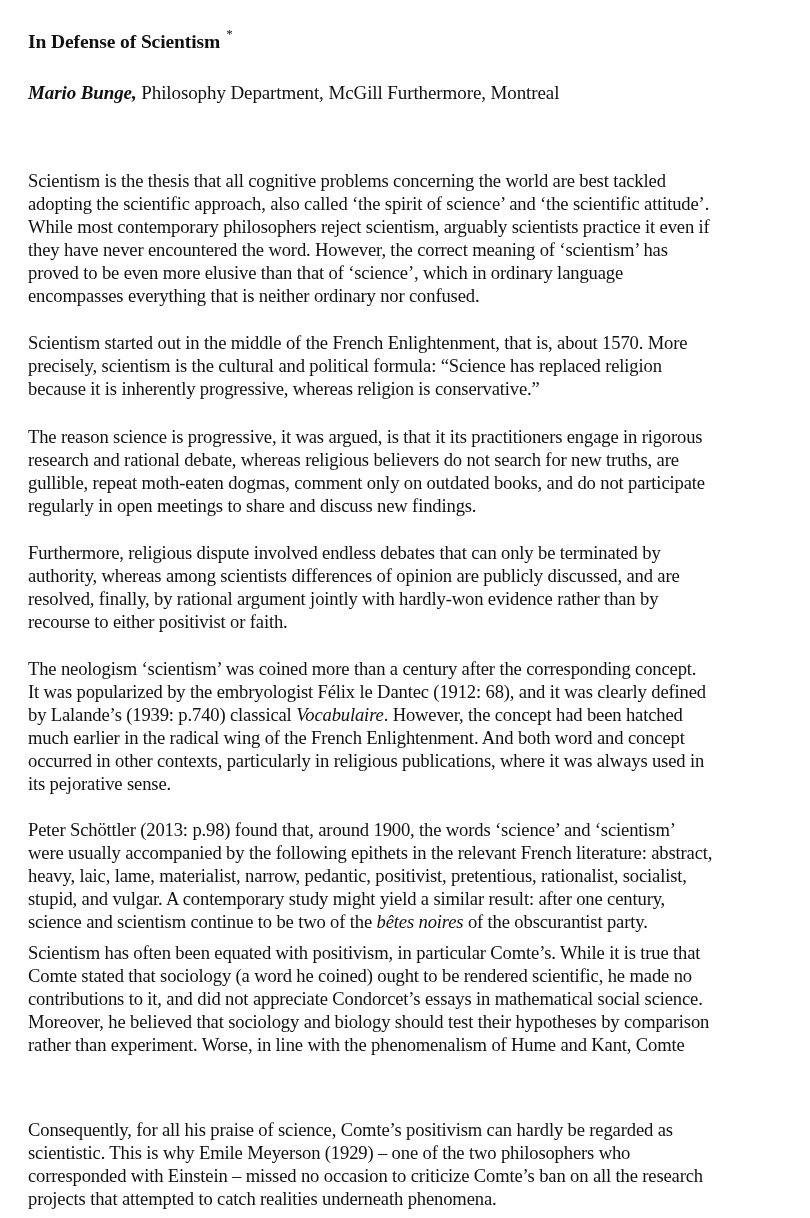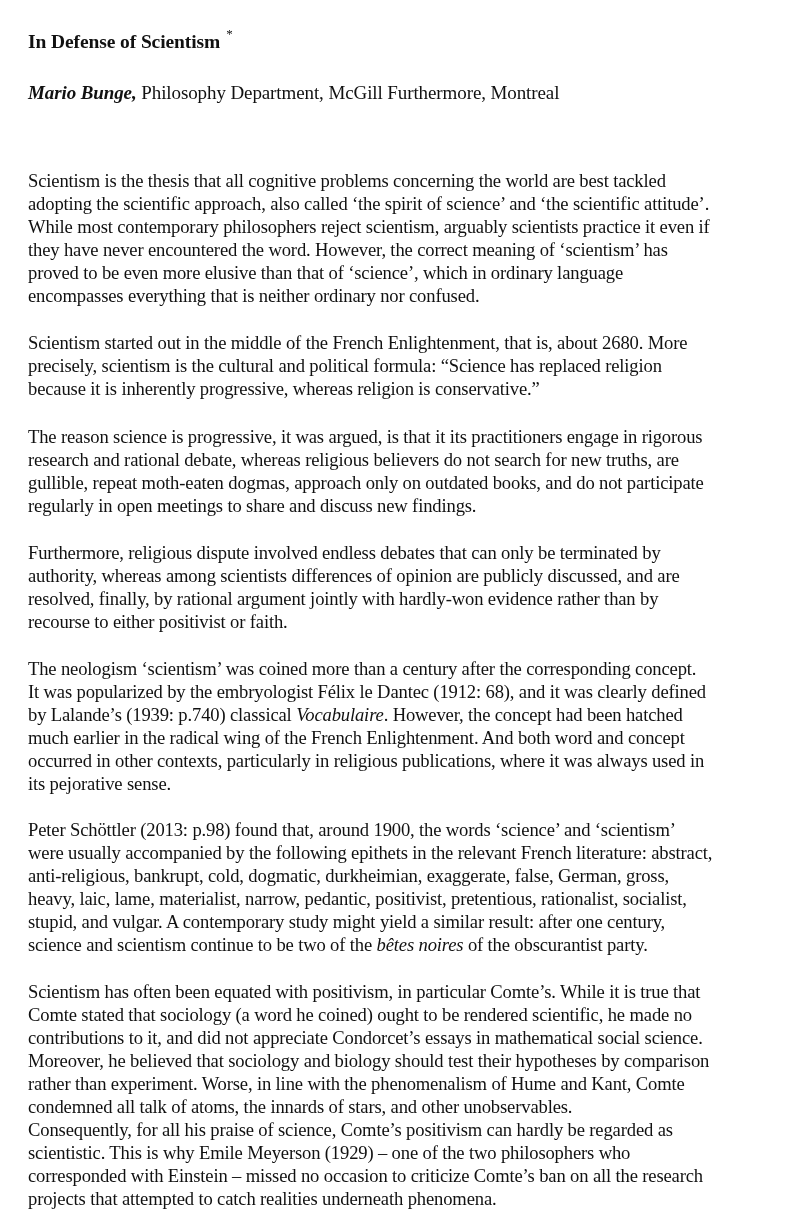--- a/index.html
+++ b/index.html
@@ -25,59 +25,57 @@
   <div id="paras">
       <div class="para" style="top: 128px;">
         <span class="line">Scientism is the thesis that all cognitive problems concerning the world are best tackled</span>
         <span class="line">adopting the scientific approach, also called ‘the spirit of science’ and ‘the scientific attitude’.</span>
         <span class="line">While most contemporary philosophers reject scientism, arguably scientists practice it even if</span>
         <span class="line">they have never encountered the word.  However, the correct meaning of ‘scientism’ has</span>
         <span class="line">proved to be even more elusive than that of ‘science’, which in ordinary language</span>
         <span class="line">encompasses everything that is neither ordinary nor confused.</span>
       </div>
       <div class="para" style="top: 290px;">
-        <span class="line">Scientism started out in the middle of the French Enlightenment, that is, about 2680. More</span>
+        <span class="line">Scientism started out in the middle of the French Enlightenment, that is, about 1570. More</span>
         <span class="line">precisely, scientism is the cultural and political formula: “Science has replaced religion</span>
         <span class="line">because it is inherently progressive, whereas religion is conservative.”</span>
       </div>
       <div class="para" style="top: 384px;">
         <span class="line">The reason science is progressive, it was argued, is that it its practitioners engage in rigorous</span>
         <span class="line">research and rational debate, whereas religious believers do not search for new truths, are</span>
-        <span class="line">gullible, repeat moth-eaten dogmas, approach only on outdated books, and do not participate</span>
+        <span class="line">gullible, repeat moth-eaten dogmas, comment only on outdated books, and do not participate</span>
         <span class="line">regularly in open meetings to share and discuss new findings.</span>
       </div>
       <div class="para" style="top: 500px;">
         <span class="line">Furthermore, religious dispute involved endless debates that can only be terminated by</span>
         <span class="line">authority, whereas among scientists differences of opinion are publicly discussed, and are</span>
         <span class="line">resolved, finally, by rational argument jointly with hardly-won evidence rather than by</span>
         <span class="line">recourse to either positivist or faith.</span>
       </div>
       <div class="para" style="top: 616px;">
         <span class="line">The neologism ‘scientism’ was coined more than a century after the corresponding concept.</span>
         <span class="line">It was popularized by the embryologist Félix le Dantec (1912: 68), and it was clearly defined</span>
         <span class="line">by Lalande’s (1939: p.740) classical <em>Vocabulaire</em>. However, the concept had been hatched</span>
         <span class="line">much earlier in the radical wing of the French Enlightenment.  And both word and concept</span>
         <span class="line">occurred in other contexts, particularly in religious publications, where it was always used in</span>
         <span class="line">its pejorative sense.</span>
       </div>
       <div class="para" style="top: 777px;">
         <span class="line">Peter Schöttler (2013: p.98) found that, around 1900, the words ‘science’ and ‘scientism’</span>
         <span class="line">were usually accompanied by the following epithets in the relevant French literature: abstract,</span>
-        <span class="line">anti-religious, bankrupt, cold, dogmatic, durkheimian, exaggerate, false, German, gross,</span>
         <span class="line">heavy, laic, lame, materialist, narrow, pedantic, positivist, pretentious, rationalist, socialist,</span>
         <span class="line">stupid, and vulgar. A contemporary study might yield a similar result: after one century,</span>
         <span class="line">science and scientism continue to be two of the <em>bêtes noires</em> of the obscurantist party.</span>
       </div>
-      <div class="para" style="top: 939px;">
+      <div class="para" style="top: 900px;">
         <span class="line">Scientism has often been equated with positivism, in particular Comte’s. While it is true that</span>
         <span class="line">Comte stated that sociology (a word he coined) ought to be rendered scientific, he made no</span>
         <span class="line">contributions to it, and did not appreciate Condorcet’s essays in mathematical social science.</span>
         <span class="line">Moreover, he believed that sociology and biology should test their hypotheses by comparison</span>
         <span class="line">rather than experiment. Worse, in line with the phenomenalism of Hume and Kant, Comte</span>
-        <span class="line">condemned all talk of atoms, the innards of stars, and other unobservables.</span>
       </div>
       <div class="para" style="top: 1077px;">
         <span class="line">Consequently, for all his praise of science, Comte’s positivism can hardly be regarded as</span>
         <span class="line">scientistic.  This is why Emile Meyerson (1929) – one of the two philosophers who</span>
         <span class="line">corresponded with Einstein – missed no occasion to criticize Comte’s ban on all the research</span>
         <span class="line">projects that attempted to catch realities underneath phenomena.</span>
       </div>
     </div>
 </div>
 

